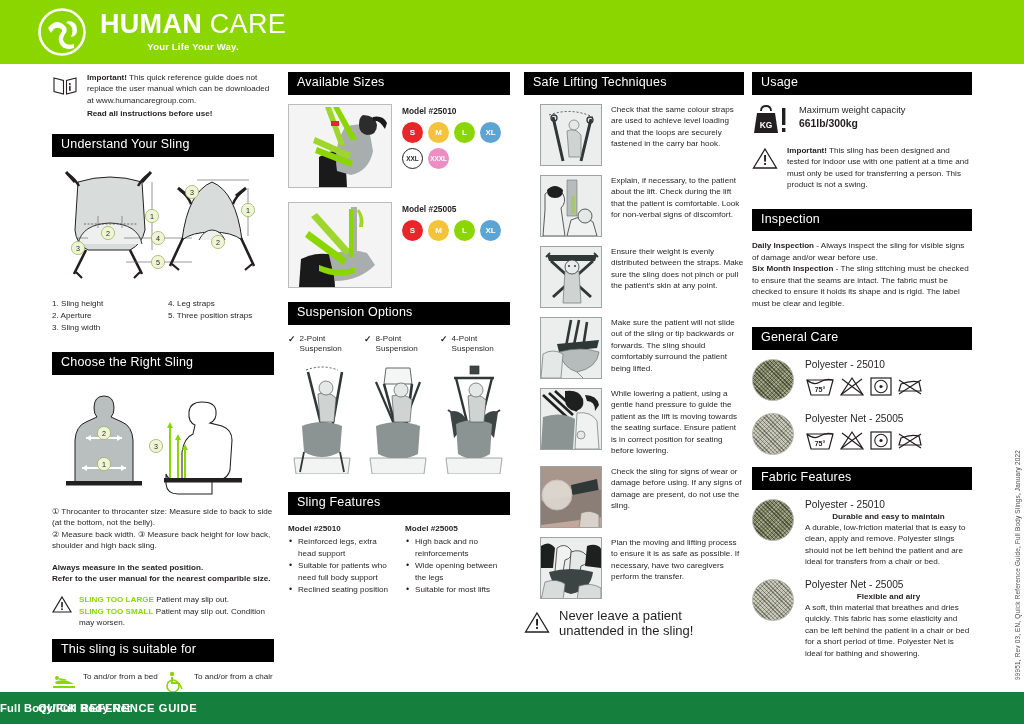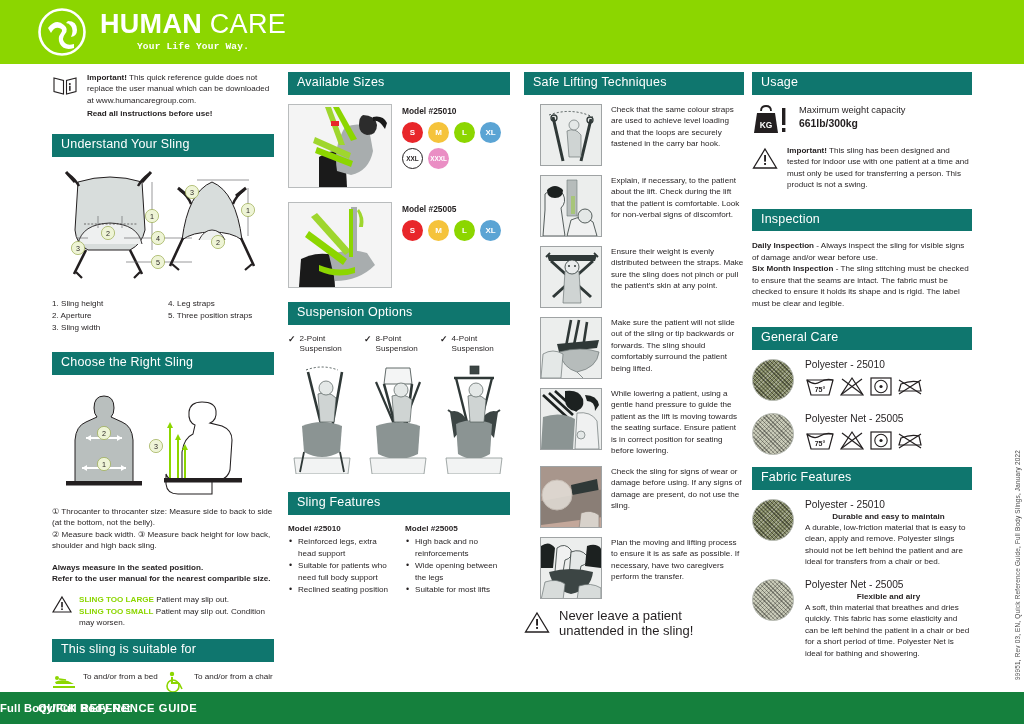--- a/index.html
+++ b/index.html
@@ -25,38 +25,38 @@
   }
   .logo-text { margin-left: 14px; padding-bottom: 2px; }
   .logo-title {
     font-size: 27px; color: #ffffff; letter-spacing: .3px;
     line-height: 1;
   }
   .logo-title .lt-bold { font-weight: bold; }
   .logo-title .lt-light { font-weight: normal; }
   .logo-tag {
     font-size: 9.5px; color: #ffffff; font-weight: bold;
-    margin-top: 3px; letter-spacing: .2px; font-family: Liberation Mono, monospace;
+    margin-top: 3px; letter-spacing: .2px;
   }
 
   
   .sheet {
     position: absolute; top: 64px; left: 0;
     width: 1024px; height: 628px;
     padding: 8px 0 0 0;
   }
   .col { position: absolute; top: 8px; }
   .col-1 { left: 52px;  width: 222px; }
   .col-2 { left: 288px; width: 222px; }
   .col-3 { left: 524px; width: 220px; }
   .col-4 { left: 752px; width: 220px; }
 
   
   .bar {
-    background: #0f766e; color: #ffffff;
+    background: #000000; color: #ffffff;
     font-size: 12.5px; letter-spacing: .2px;
     padding: 4px 9px 5px; line-height: 1.1;
     margin-bottom: 9px;
   }
 
   
   .t { font-size: 8.1px; line-height: 1.42; }
   .t b, .b { font-weight: bold; }
   .mt6 { margin-top: 6px; }
   .mt10 { margin-top: 10px; }

